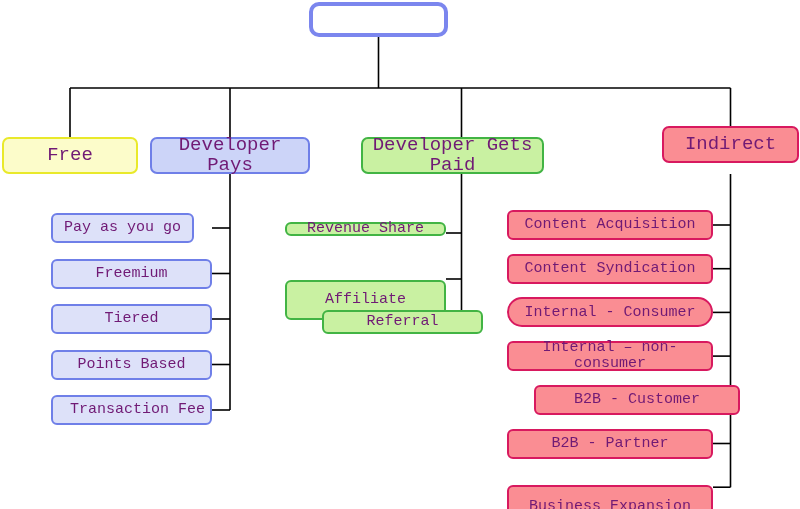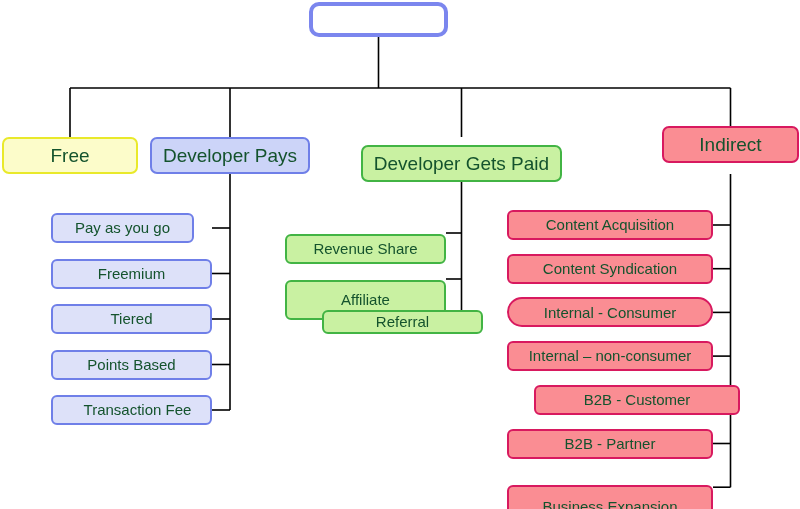--- a/index.html
+++ b/index.html
@@ -1,22 +1,22 @@
 <!DOCTYPE html>
 <html><head>
 <meta charset="utf-8">
 <style>
   html, body { margin: 0; padding: 0; background: #ffffff; }
   #canvas {
     position: relative;
     width: 800px;
     height: 509px;
     background: #ffffff;
-    font-family: Liberation Sans, sans-serif;
-    color: #14532d;
+    font-family: Liberation Mono, monospace;
+    color: #701a75;
     overflow: hidden;
   }
   #connectors {
     position: absolute;
     left: 0; top: 0;
     width: 800px; height: 509px;
     pointer-events: none;
   }
   .node {
     position: absolute;
@@ -74,31 +74,31 @@
       <line x1="713" y1="443.5" x2="730.5" y2="443.5" stroke="#000000" stroke-width="1.6"></line>
       <line x1="713" y1="487.20000000000005" x2="730.5" y2="487.20000000000005" stroke="#000000" stroke-width="1.6"></line>
     </svg>
 
   <div class="node root-node" id="root-node" style="left: 309px; top: 2px; width: 139px; height: 35px; border-color: rgb(123, 134, 238);"></div>
 
   <div class="node header-node" id="header-0" style="left: 2px; top: 137px; width: 136px; height: 37px; background: rgb(252, 252, 202); border-color: rgb(233, 233, 42);">Free</div>
 
   <div class="node header-node" id="header-1" style="left: 150px; top: 137px; width: 160px; height: 37px; background: rgb(204, 212, 248); border-color: rgb(111, 127, 232);">Developer Pays</div>
 
-  <div class="node header-node" id="header-2" style="left: 361px; top: 137px; width: 201px; height: 37px; background: rgb(201, 241, 162); border-color: rgb(66, 180, 68); margin-top: 8px;">Developer Gets Paid</div>
+  <div class="node header-node" id="header-2" style="left: 361px; top: 137px; width: 183px; height: 37px; background: rgb(201, 241, 162); border-color: rgb(66, 180, 68);">Developer Gets Paid</div>
 
   <div class="node header-node" id="header-3" style="left: 662px; top: 126px; width: 137px; height: 37px; background: rgb(250, 141, 147); border-color: rgb(216, 25, 95);">Indirect</div>
 
   <div id="items-layer">
       <div class="node item-node" style="left: 51px; top: 213px; width: 143px; height: 30px; background: rgb(221, 225, 249); border-color: rgb(111, 127, 232);">Pay as you go</div>
       <div class="node item-node" style="left: 51px; top: 258.5px; width: 161px; height: 30px; background: rgb(221, 225, 249); border-color: rgb(111, 127, 232);">Freemium</div>
       <div class="node item-node" style="left: 51px; top: 304px; width: 161px; height: 30px; background: rgb(221, 225, 249); border-color: rgb(111, 127, 232);">Tiered</div>
       <div class="node item-node" style="left: 51px; top: 349.5px; width: 161px; height: 30px; background: rgb(221, 225, 249); border-color: rgb(111, 127, 232);">Points Based</div>
       <div class="node item-node" style="left: 51px; top: 395px; width: 161px; height: 30px; background: rgb(221, 225, 249); border-color: rgb(111, 127, 232); padding-left: 12px;">Transaction Fee</div>
-      <div class="node item-node" style="left: 285px; top: 234px; width: 161px; height: 30px; background: rgb(201, 241, 162); border-color: rgb(66, 180, 68);">Revenue Share</div>
+      <div class="node item-node" style="left: 285px; top: 222px; width: 161px; height: 14px; background: rgb(201, 241, 162); border-color: rgb(66, 180, 68);">Revenue Share</div>
       <div class="node item-node" style="left: 285px; top: 280px; width: 161px; height: 40px; background: rgb(201, 241, 162); border-color: rgb(66, 180, 68);">Affiliate</div>
       <div class="node item-node" style="left: 285px; top: 310px; width: 161px; height: 24px; background: rgb(201, 241, 162); border-color: rgb(66, 180, 68); margin-left: 37px;">Referral</div>
       <div class="node item-node" style="left: 507px; top: 210px; width: 206px; height: 30px; background: rgb(250, 141, 147); border-color: rgb(216, 25, 95);">Content Acquisition</div>
       <div class="node item-node" style="left: 507px; top: 253.7px; width: 206px; height: 30px; background: rgb(250, 141, 147); border-color: rgb(216, 25, 95);">Content Syndication</div>
       <div class="node item-node" style="left: 507px; top: 297.4px; width: 206px; height: 30px; background: rgb(250, 141, 147); border-color: rgb(216, 25, 95); border-radius: 15px;">Internal - Consumer</div>
       <div class="node item-node" style="left: 507px; top: 341.1px; width: 206px; height: 30px; background: rgb(250, 141, 147); border-color: rgb(216, 25, 95);">Internal – non-consumer</div>
       <div class="node item-node" style="left: 534px; top: 384.8px; width: 206px; height: 30px; background: rgb(250, 141, 147); border-color: rgb(216, 25, 95);">B2B - Customer</div>
       <div class="node item-node" style="left: 507px; top: 428.5px; width: 206px; height: 30px; background: rgb(250, 141, 147); border-color: rgb(216, 25, 95);">B2B - Partner</div>
       <div class="node item-node" style="left: 507px; top: 485px; width: 206px; height: 44px; background: rgb(250, 141, 147); border-color: rgb(216, 25, 95);">Business Expansion</div>
     </div>

